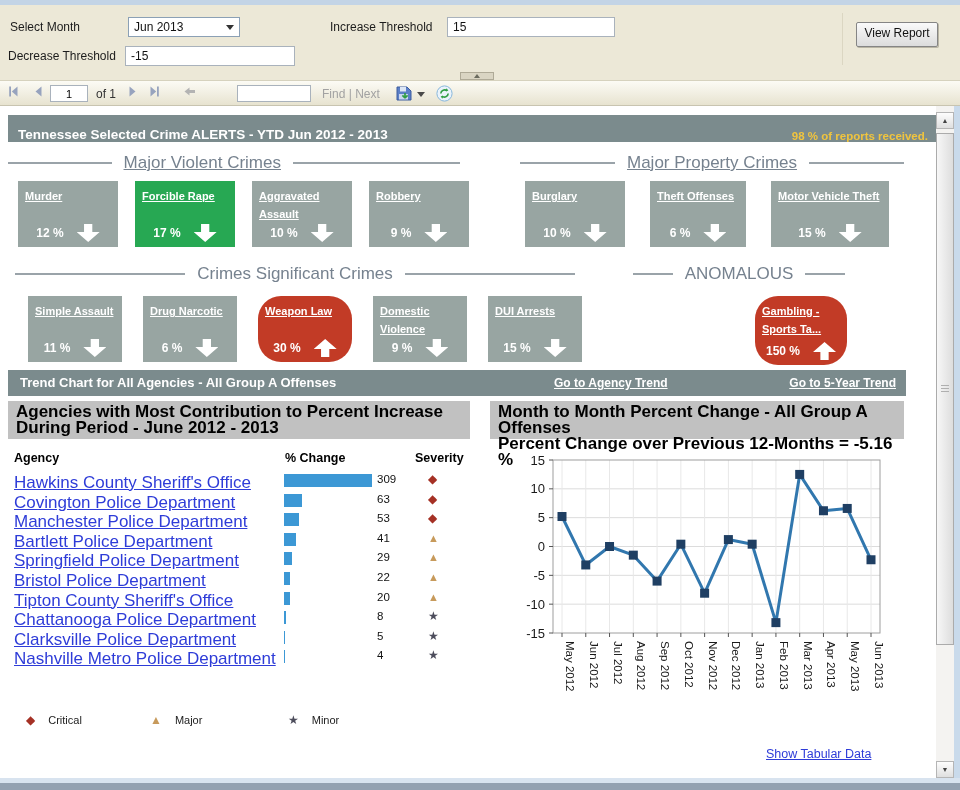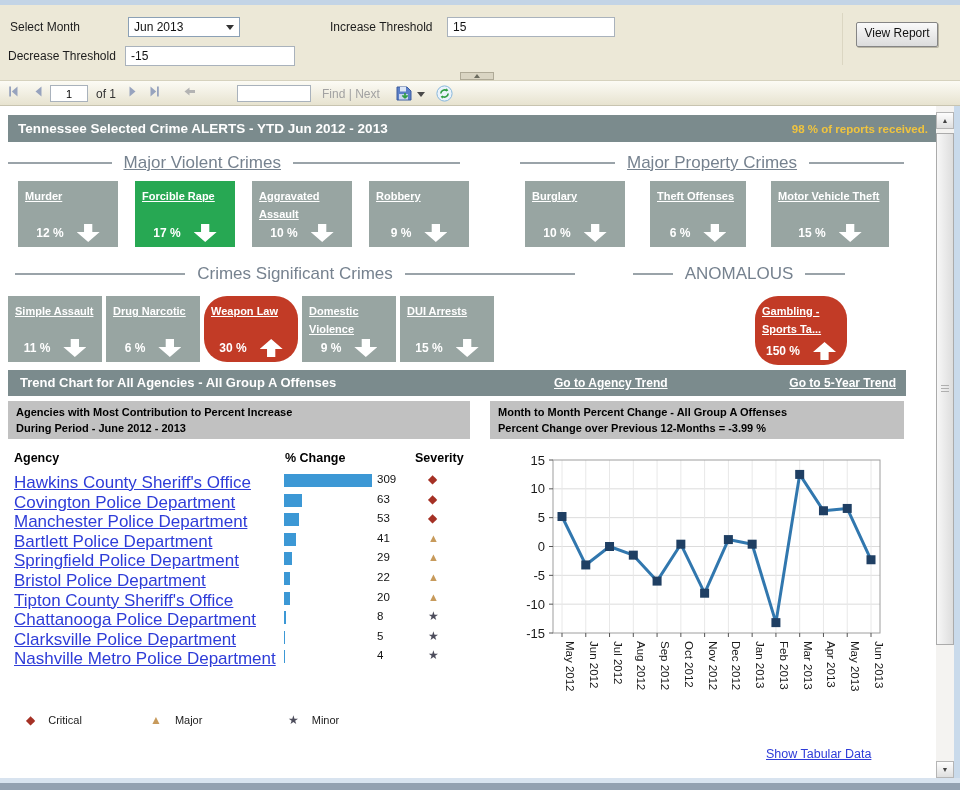--- a/index.html
+++ b/index.html
@@ -32,55 +32,55 @@
   .rv-toolbar{position:absolute;left:0;top:81px;width:960px;height:25px;
       background:linear-gradient(#FCFBF5,#E7E3D0);border-bottom:1px solid #C8C4B0;box-sizing:border-box;}
   .tbi{position:absolute;top:5px;}
   .tb-page{left:50px;top:4px;width:38px;height:17px;border:1px solid #A9B2BC;font-size:11px;text-align:center;padding:0;box-sizing:border-box;font-family:"Liberation Sans",sans-serif;}
   .tb-of{left:96px;top:6px;font-size:12px;color:#333;position:absolute;}
   .tb-find-input{left:237px;top:4px;width:74px;height:17px;border:1px solid #A9B2BC;padding:0 3px;box-sizing:border-box;position:absolute;font-size:11px;font-family:"Liberation Sans",sans-serif;}
   .tb-findnext{left:322px;top:6px;position:absolute;font-size:12px;color:#A2A2A2;}
   
   .report-area{position:absolute;left:0;top:106px;width:936px;height:672px;background:#fff;}
   .title-bar{position:absolute;left:8px;top:9px;width:932px;height:27px;background:#7B8B8D;
-      color:#fff;display:flex;align-items:center;}
+      color:#fff;display:flex;align-items:flex-end;}
   .title-text{margin-left:10px;font-size:13.5px;font-weight:bold;flex:1;}
   .received-note{margin-right:12px;font-size:11.5px;font-weight:bold;color:#F0C43E;}
   .heading-row{position:absolute;display:flex;align-items:center;color:#76828F;font-size:17px;white-space:nowrap;}
   .heading-row .hline{height:2px;background:#9AA3A9;flex:1;}
   .heading-row .htext{margin:0 12px;}
   .heading-row .htext.u{text-decoration:underline;}
   #hg0{left:8px;top:47px;width:452px;}  #hg0 .hline.l{flex:0.62;}
   #hg1{left:520px;top:47px;width:384px;}
   #hg2{left:15px;top:158px;width:560px;}
   #hg3{left:633px;top:158px;width:212px;}
   .tile-row{position:absolute;display:flex;}
   #tiles-g0{left:18px;top:75px;gap:17px;}
   #tiles-g1{left:525px;top:75px;gap:25px;}
-  #tiles-g2{left:8px;top:190px;gap:4px;}
+  #tiles-g2{left:28px;top:190px;gap:21px;}
   #tiles-g3{left:755px;top:190px;}
   .tile{width:100px;height:66px;background:#98A5A2;position:relative;padding:5px 7px;box-sizing:border-box;cursor:pointer;}
   #tiles-g1 .tile:nth-child(2){width:96px;}
   #tiles-g1 .tile:nth-child(3){width:118px;}
   #tiles-g2 .tile{width:94px;}
   #tiles-g3 .tile{width:92px;height:69px;}
   .tile.green{background:#27A853;}
   .tile.red{background:#C23B26;border-radius:23px;}
   .tile-label{color:#fff;font-weight:bold;font-size:11px;text-decoration:underline;line-height:1.35;}
   .tile-bottom{position:absolute;left:0;right:0;bottom:5px;display:flex;align-items:center;justify-content:center;gap:13px;}
   .tile-value{color:#fff;font-weight:bold;font-size:12px;}
   .arrow{width:23px;height:18px;background:#fff;filter:drop-shadow(1px 1px 0 rgba(0,0,0,0.28));}
   .arrow.down{clip-path:polygon(32% 0,68% 0,68% 45%,100% 45%,50% 100%,0 45%,32% 45%);}
   .arrow.up{clip-path:polygon(50% 0,100% 55%,68% 55%,68% 100%,32% 100%,32% 55%,0 55%);}
   .trend-bar{position:absolute;left:8px;top:264px;width:898px;height:26px;background:#7B8B8D;color:#fff;}
   .trend-title{position:absolute;left:12px;top:5px;font-size:13px;font-weight:bold;}
   .trend-link{position:absolute;top:6px;font-size:12px;font-weight:bold;color:#fff;text-decoration:underline;cursor:pointer;}
   #trend-link1{left:546px;}
   #trend-link2{right:10px;}
-  .sub-panel{position:absolute;background:#C1C1C1;color:#000;font-size:11px;font-weight:bold;
+  .sub-panel{position:absolute;background:#C1C1C1;color:#000;font-size:17px;font-weight:bold;
       line-height:16px;padding:3px 0 0 8px;box-sizing:border-box;height:38px;top:295px;}
   #sub-left{left:8px;width:462px;}
   #sub-right{left:490px;width:414px;}
   .th{position:absolute;top:345px;font-size:12.5px;font-weight:bold;color:#000;}
   #th-agency{left:14px;} #th-change{left:285px;text-align:center;} #th-severity{left:415px;}
   #agency-rows{position:absolute;left:14px;top:365px;width:470px;}
   .arow{height:19.6px;position:relative;}
   .arow .alink{position:absolute;left:0;top:2px;font-size:17px;color:#2E3CD8;text-decoration:underline;cursor:pointer;white-space:nowrap;}
   .arow .bar{position:absolute;left:270px;top:3px;height:13px;background:#3C98D5;}
   .arow .val{position:absolute;left:363px;top:2px;font-size:11.5px;color:#111;}
@@ -266,21 +266,21 @@
       <span class="trend-link" id="trend-link1">Go to Agency Trend</span>
       <span class="trend-link" id="trend-link2">Go to 5-Year Trend</span>
     </div>
 
     <div class="sub-panel" id="sub-left">
       <div>Agencies with Most Contribution to Percent Increase</div>
       <div>During Period - June 2012 - 2013</div>
     </div>
     <div class="sub-panel" id="sub-right">
       <div>Month to Month Percent Change - All Group A Offenses</div>
-      <div>Percent Change over Previous 12-Months = -3.99 %</div>
+      <div>Percent Change over Previous 12-Months = -5.16 %</div>
     </div>
 
     <span class="th" id="th-agency">Agency</span>
     <span class="th" id="th-change">% Change</span>
     <span class="th" id="th-severity">Severity</span>
     <div id="agency-rows">
         <div class="arow">
           <span class="alink">Hawkins County Sheriff's Office</span>
           <span class="bar" style="width:88.0px"></span>
           <span class="val">309</span>

